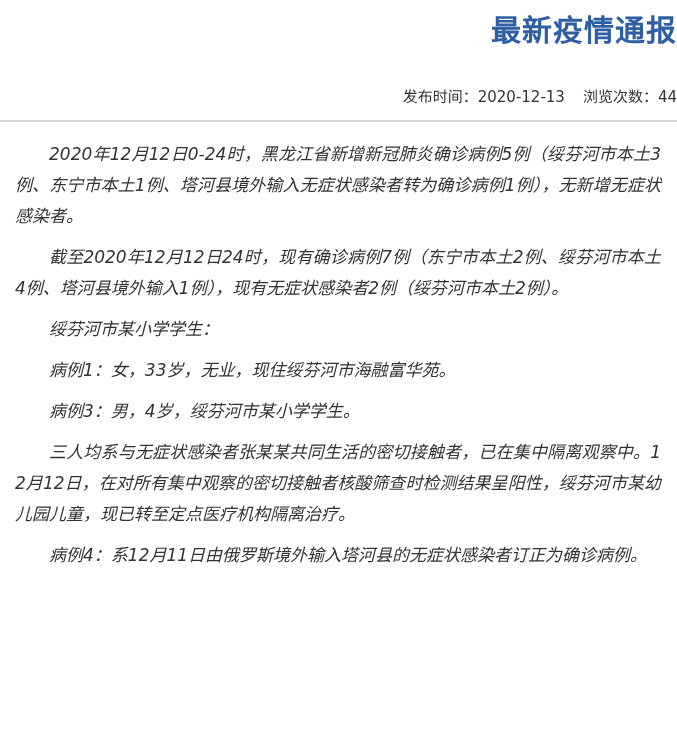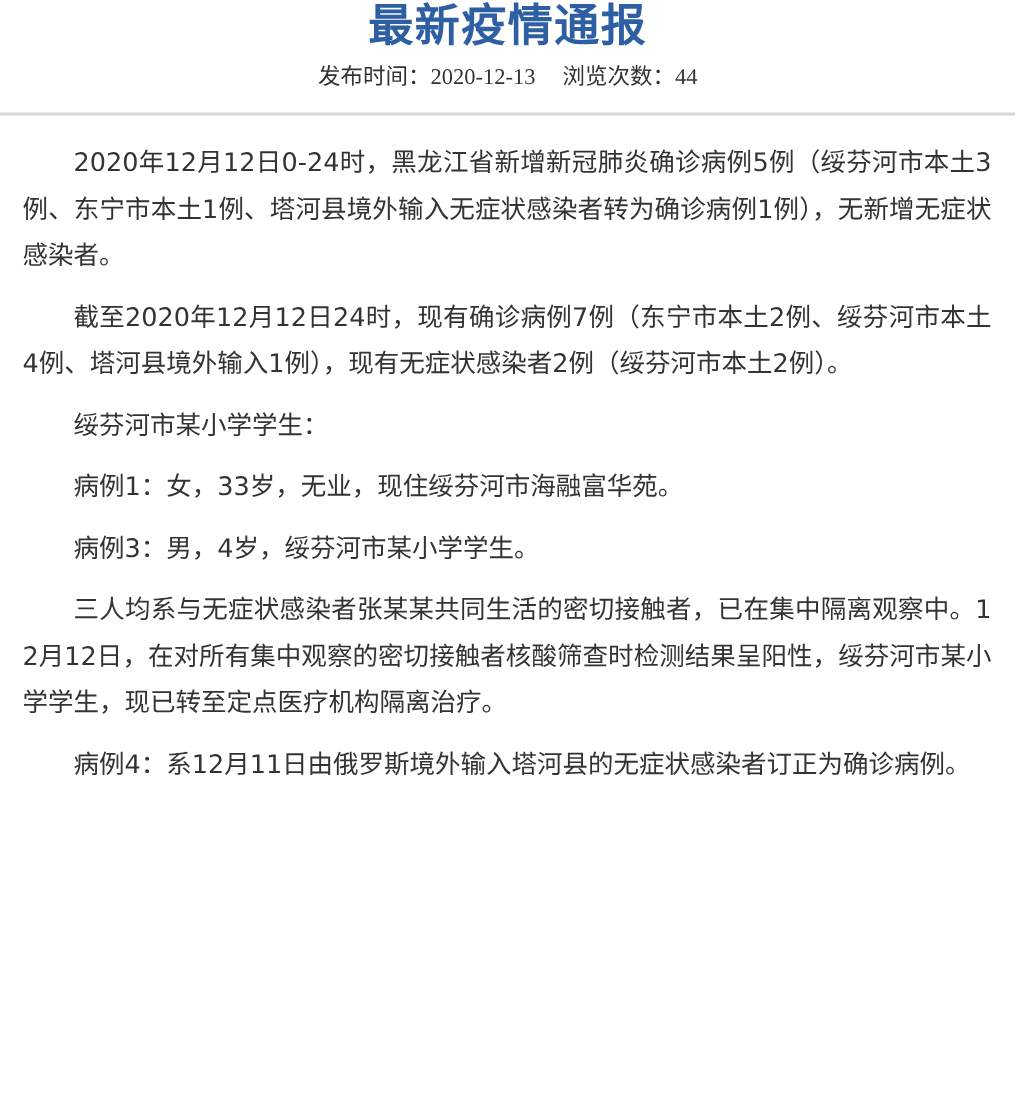--- a/index.html
+++ b/index.html
@@ -8,32 +8,32 @@
     background: #ffffff;
     font-family: "DejaVu Sans", "Liberation Sans", sans-serif;
   }
   .page {
     width: 677px;
     min-height: 737px;
     background: #ffffff;
     overflow: hidden;
   }
   .article-header {
-    text-align: center;
-    font-family: Liberation Serif, serif;
+    text-align: right;
+    padding-top: 13px;
   }
   .article-title {
     color: #2e5fa3;
     font-size: 30px;
     font-weight: bold;
     letter-spacing: 1px;
     line-height: 36px;
   }
   .meta-bar {
-    margin-top: 6px;
+    margin-top: 38px;
     margin-bottom: 12px;
     color: #333333;
     font-size: 15px;
     line-height: 20px;
   }
   .meta-item { white-space: nowrap; }
   .meta-gap { display: inline-block; width: 18px; }
   .header-divider {
     width: 677px;
     height: 0;
@@ -44,20 +44,21 @@
     padding: 7px 16px 24px 15px;
     color: #333333;
     font-size: 17px;
   }
   .article-body p {
     text-indent: 2em;
     line-height: 31px;
     margin: 10px 0 0 0;
     text-align: justify;
     word-break: break-all;
+    font-style: italic;
   }
 </style>
 </head>
 <body>
 
 <div class="page">
 
   <header class="article-header">
     <h1 class="article-title">最新疫情通报</h1>
 
@@ -67,17 +68,17 @@
   </header>
 
   <div class="header-divider"></div>
 
   <article class="article-body">
       <p>2020年12月12日0-24时，黑龙江省新增新冠肺炎确诊病例5例（绥芬河市本土3例、东宁市本土1例、塔河县境外输入无症状感染者转为确诊病例1例），无新增无症状感染者。</p>
       <p>截至2020年12月12日24时，现有确诊病例7例（东宁市本土2例、绥芬河市本土4例、塔河县境外输入1例），现有无症状感染者2例（绥芬河市本土2例）。</p>
       <p>绥芬河市某小学学生：</p>
       <p>病例1：女，33岁，无业，现住绥芬河市海融富华苑。</p>
       <p>病例3：男，4岁，绥芬河市某小学学生。</p>
-      <p>三人均系与无症状感染者张某某共同生活的密切接触者，已在集中隔离观察中。12月12日，在对所有集中观察的密切接触者核酸筛查时检测结果呈阳性，绥芬河市某小学学生，现已转至定点医疗机构隔离治疗。</p>
+      <p>三人均系与无症状感染者张某某共同生活的密切接触者，已在集中隔离观察中。12月12日，在对所有集中观察的密切接触者核酸筛查时检测结果呈阳性，绥芬河市某幼儿园儿童，现已转至定点医疗机构隔离治疗。</p>
       <p>病例4：系12月11日由俄罗斯境外输入塔河县的无症状感染者订正为确诊病例。</p>
     </article>
 
 </div>
 
 </body></html>

